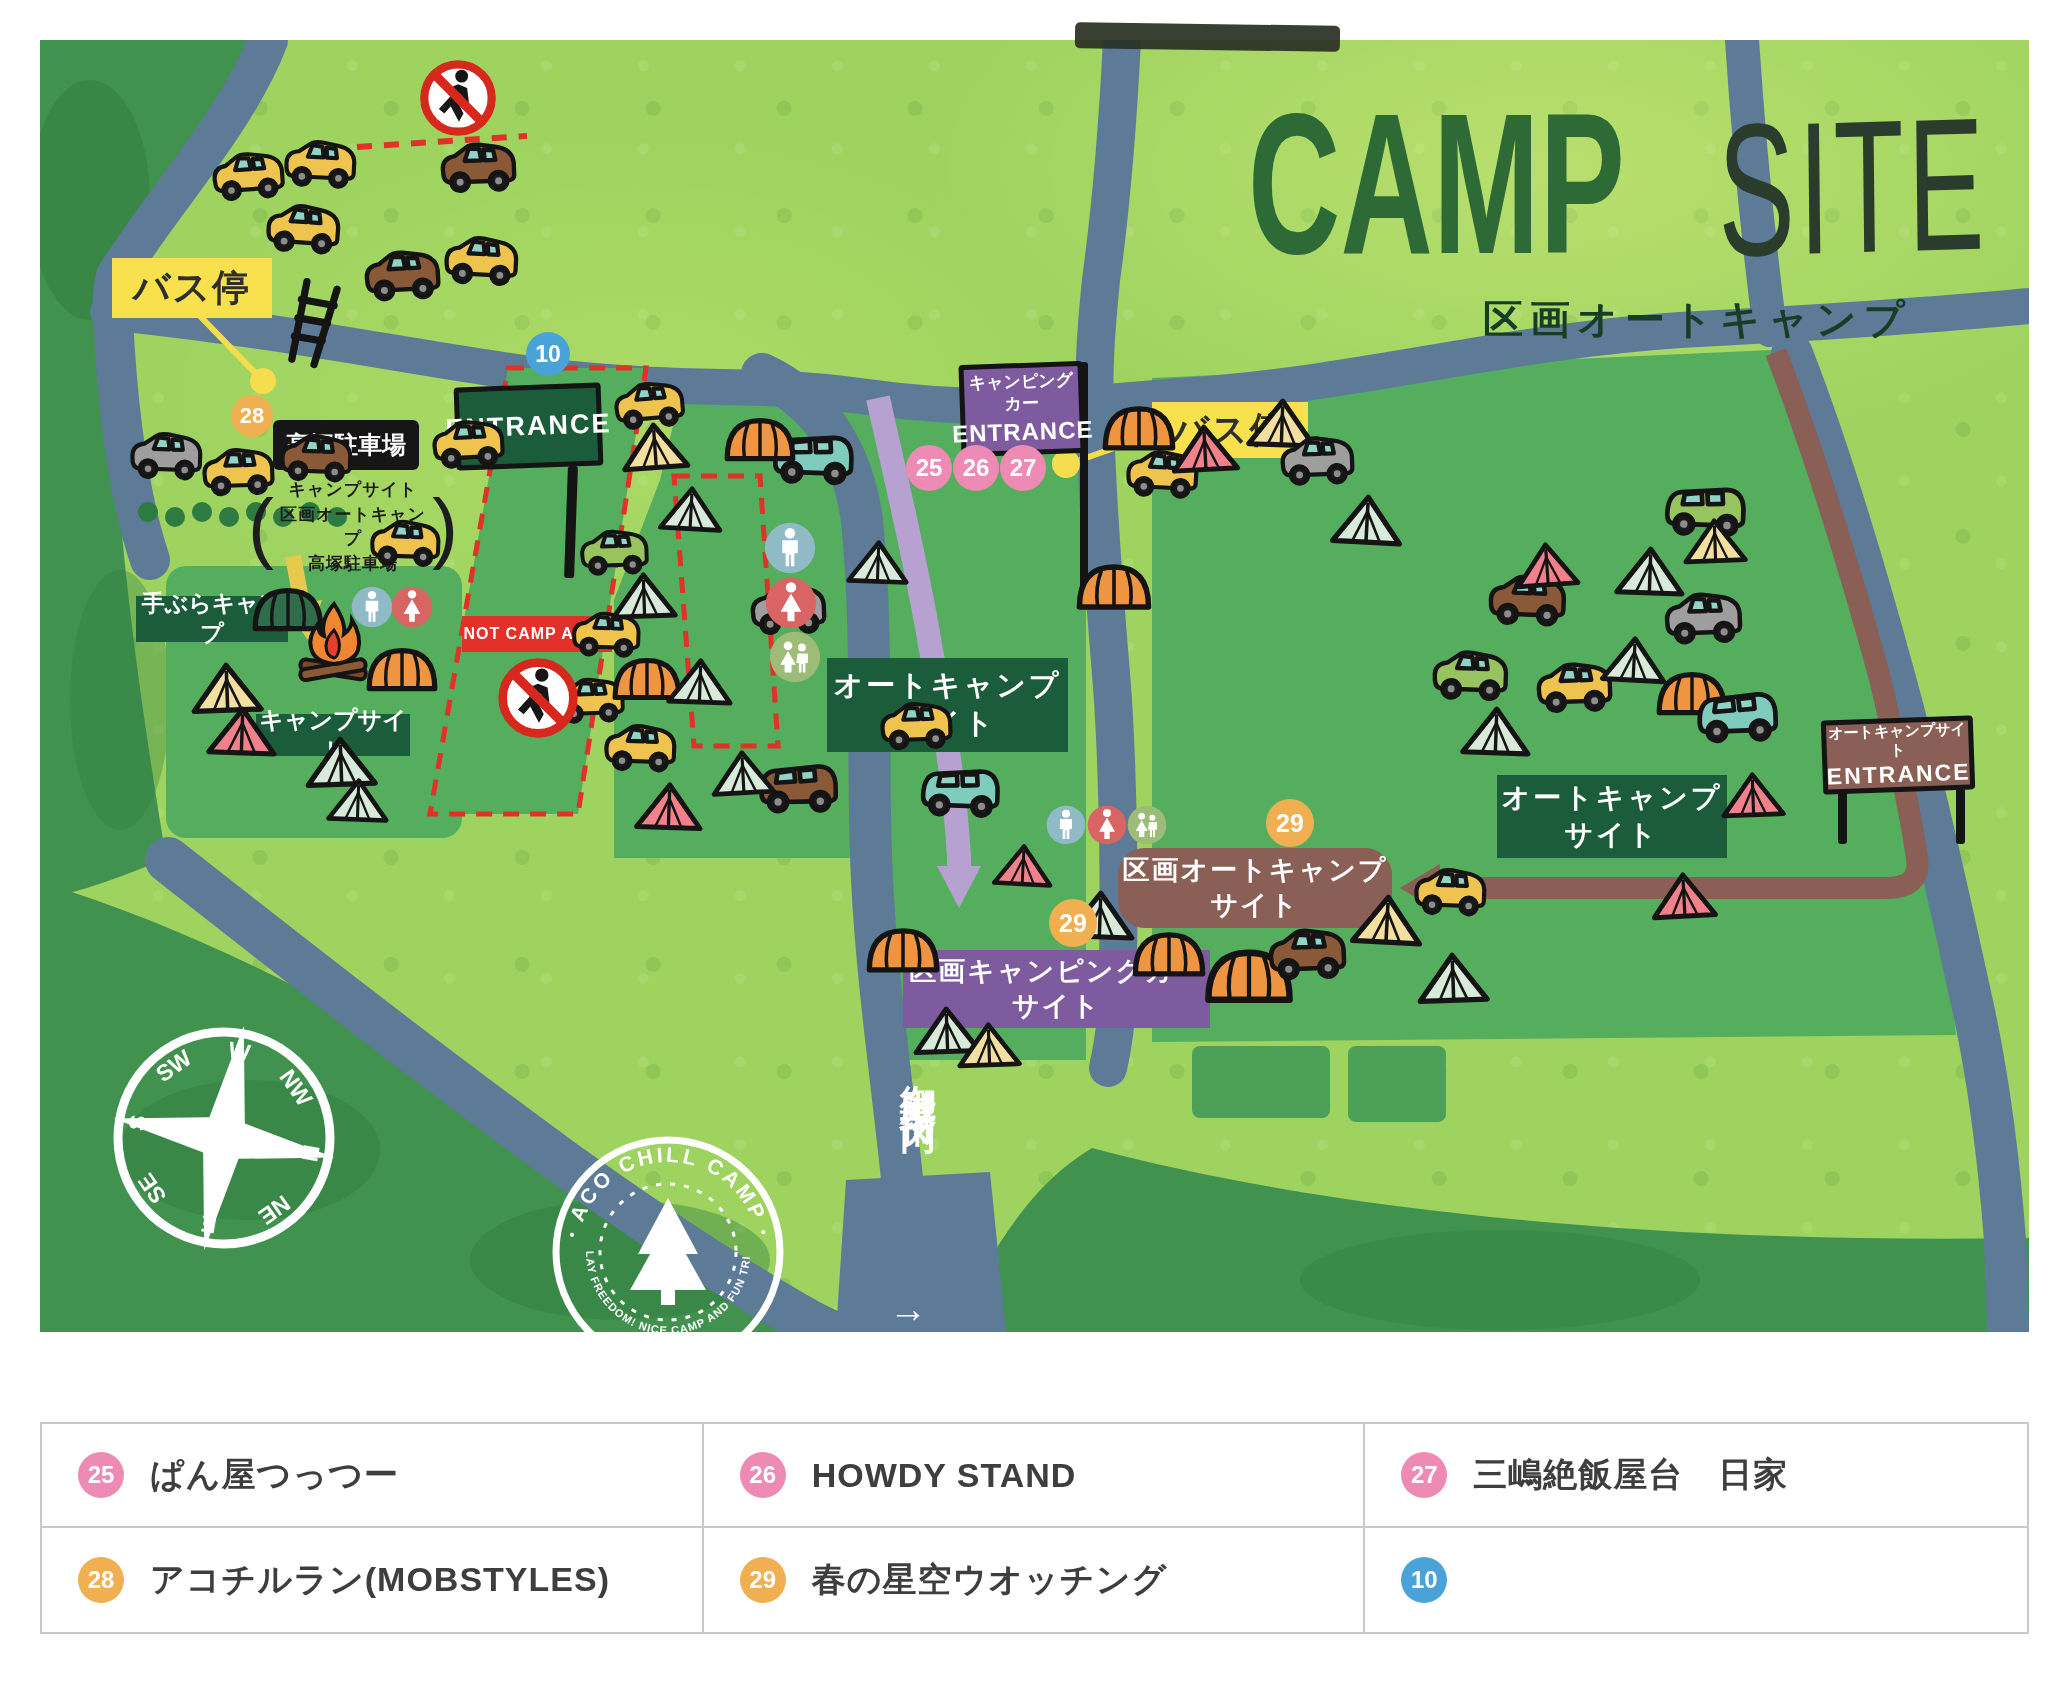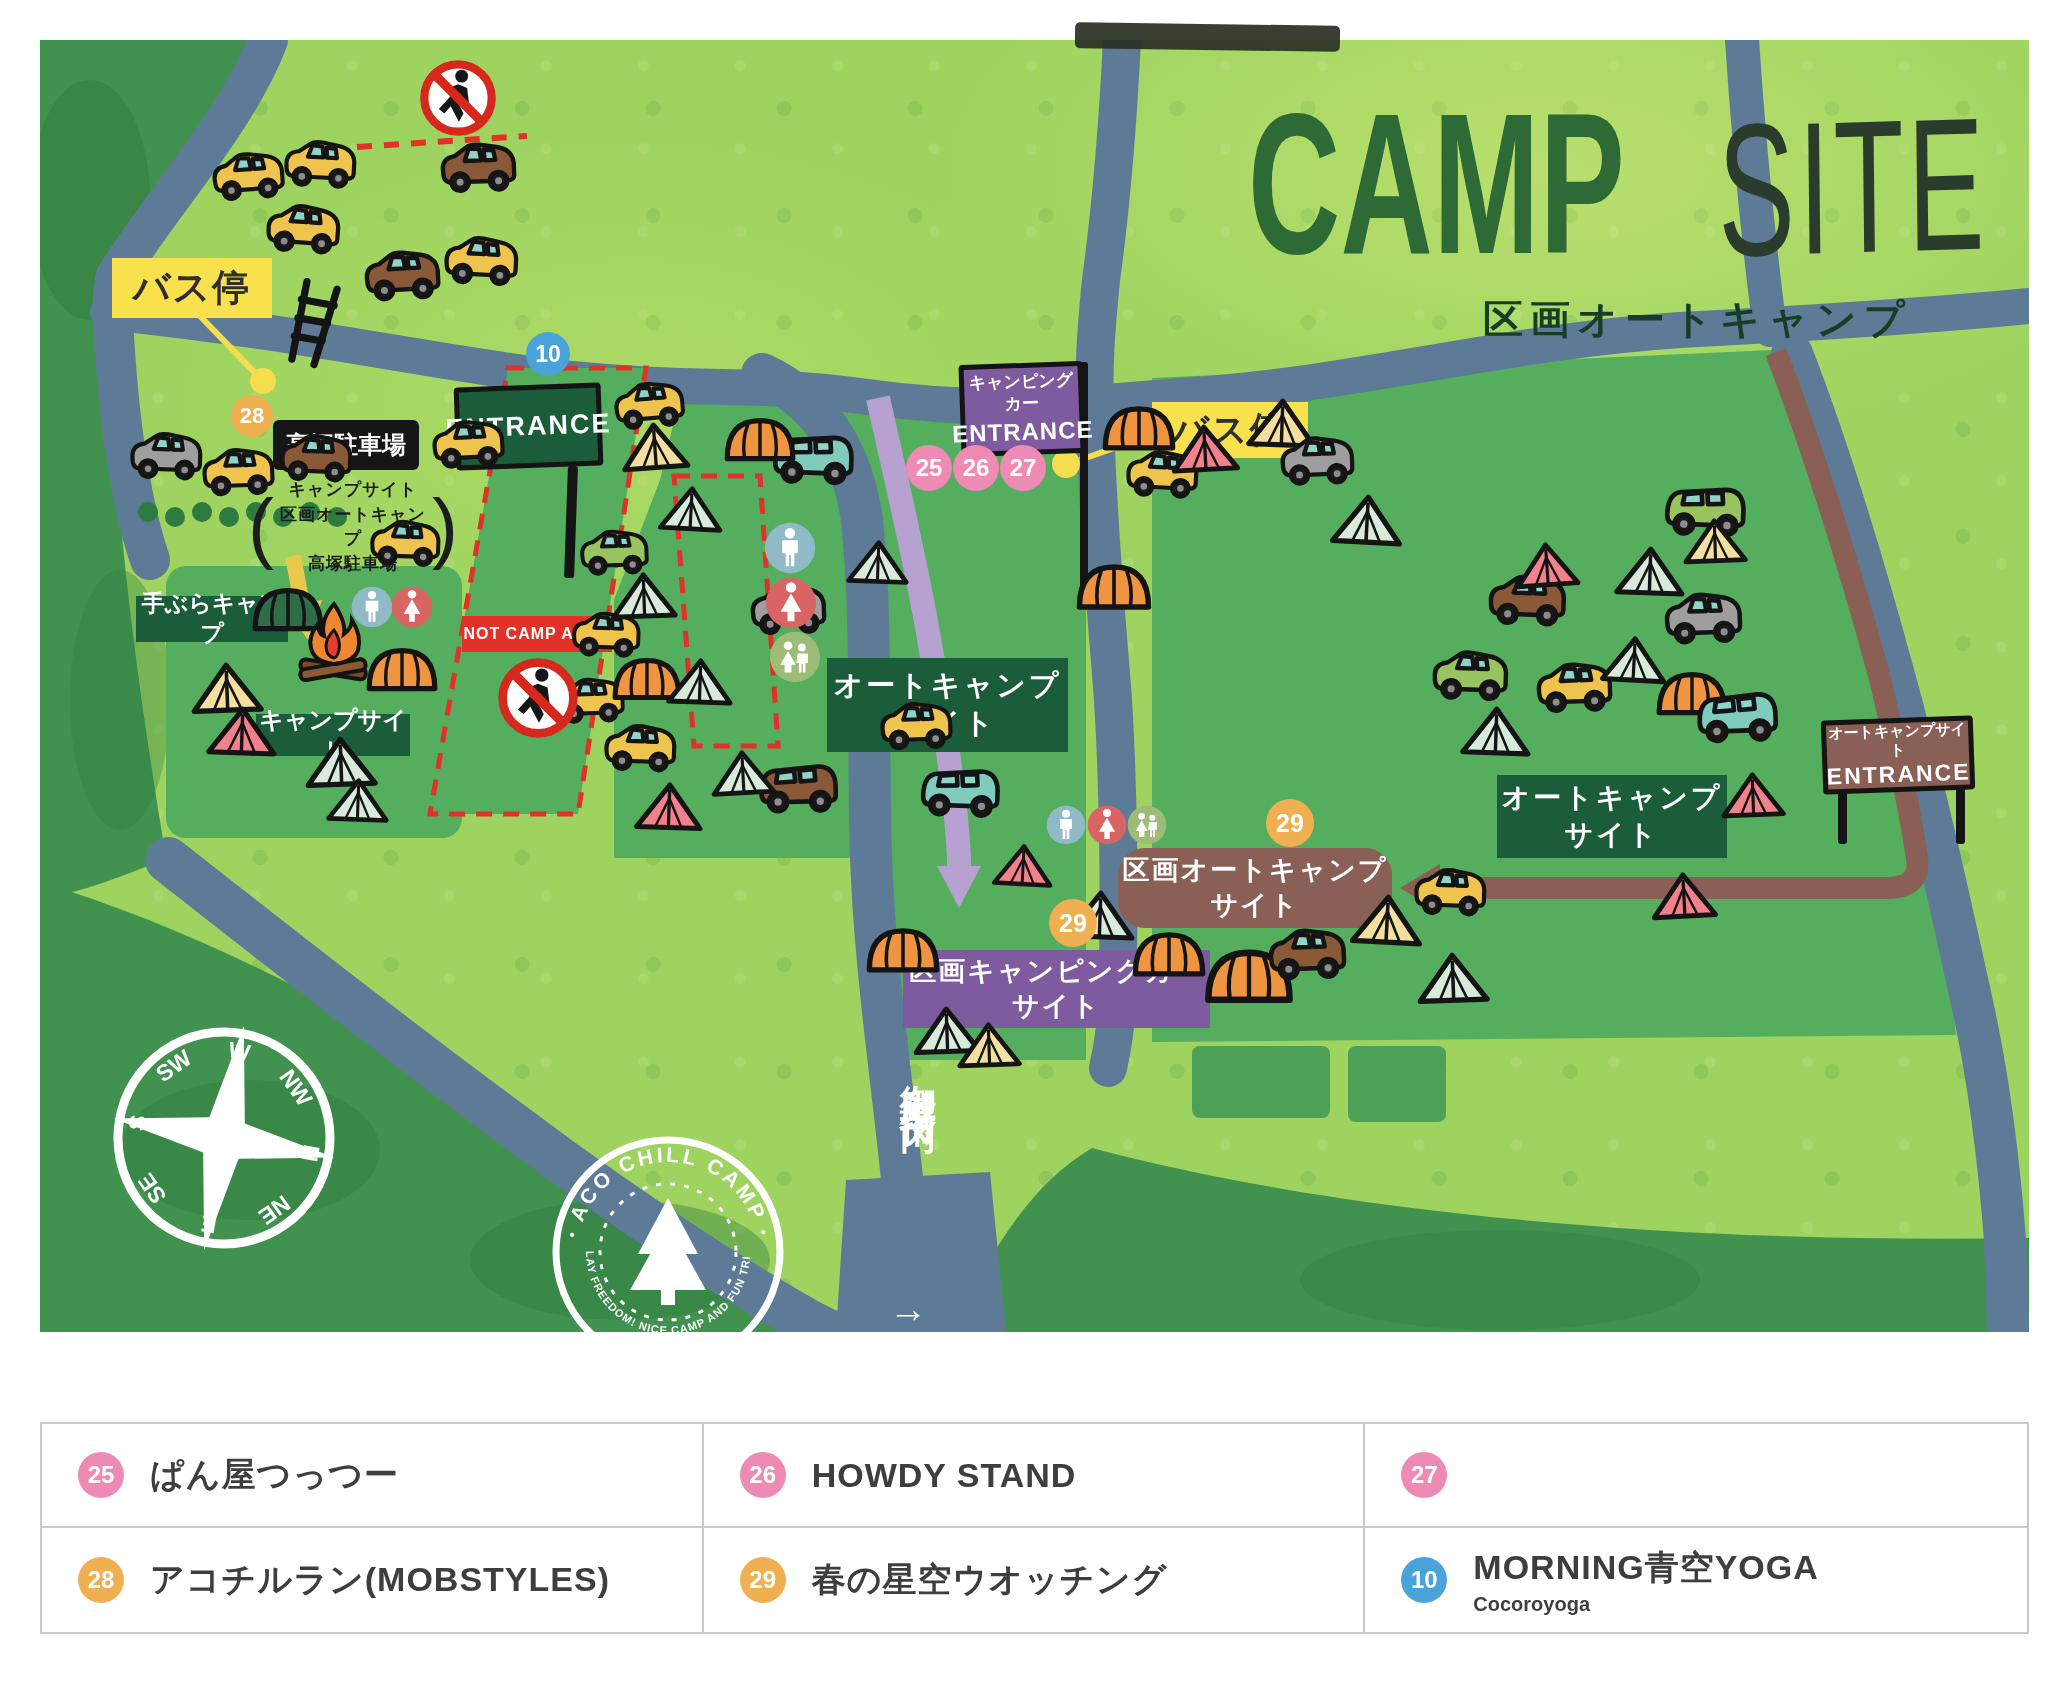--- a/index.html
+++ b/index.html
@@ -978,29 +978,26 @@
     <div class="cell">
       <span class="lbadge" style="background:#ee8bb4;">25</span>
       <span class="ltext">ぱん屋つっつー</span>
     </div>
     <div class="cell">
       <span class="lbadge" style="background:#ee8bb4;">26</span>
       <span class="ltext">HOWDY STAND</span>
     </div>
     <div class="cell">
       <span class="lbadge" style="background:#ee8bb4;">27</span>
+      <span class="ltext">三嶋絶飯屋台　日家</span>
     </div>
     <div class="cell">
       <span class="lbadge" style="background:#f0b052;">28</span>
       <span class="ltext">アコチルラン(MOBSTYLES)</span>
     </div>
     <div class="cell">
       <span class="lbadge" style="background:#f0b052;">29</span>
       <span class="ltext">春の星空ウオッチング</span>
     </div>
     <div class="cell">
       <span class="lbadge" style="background:#4aa3d8;">10</span>
-      <span style="display:flex;flex-direction:column;">
-        <span class="ltext">MORNING青空YOGA</span>
-        <span class="lsub">Cocoroyoga</span>
-      </span>
     </div>
   </div>
 
 </body></html>

